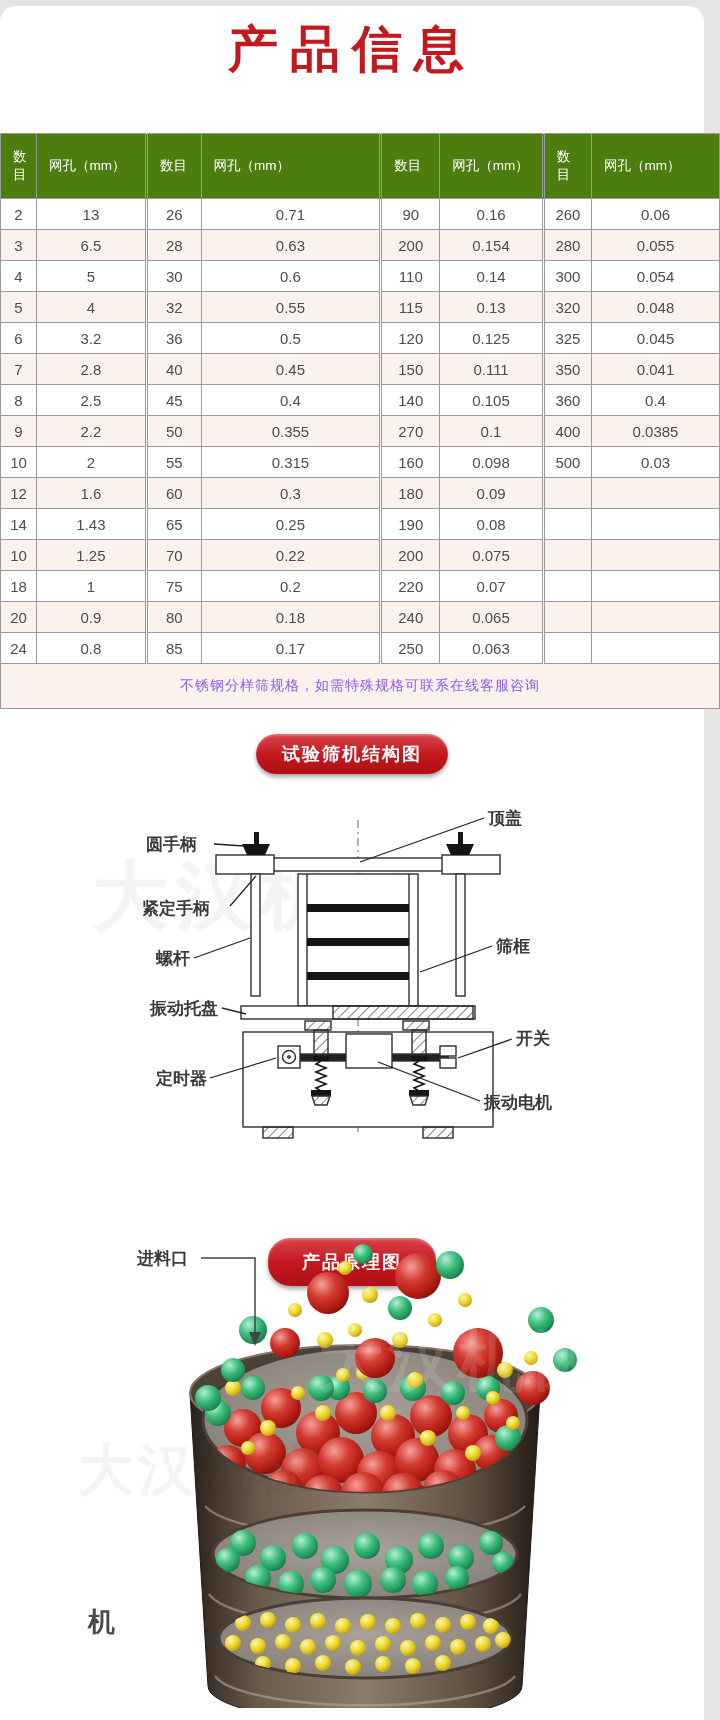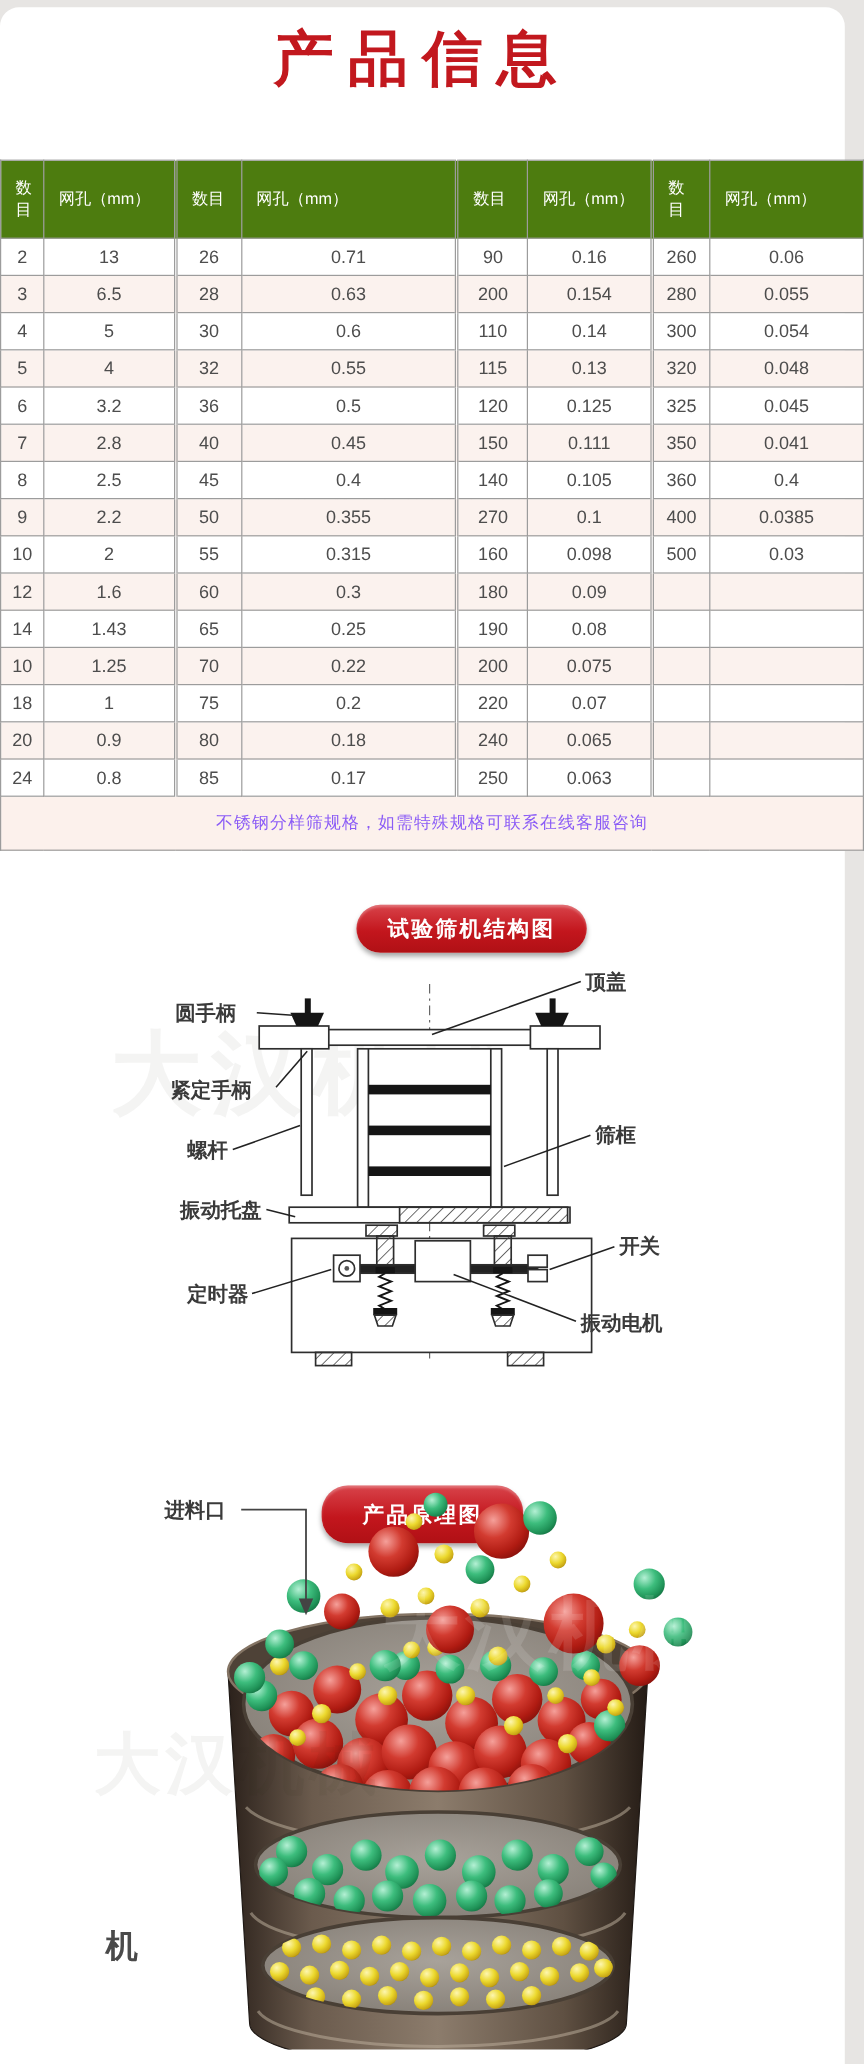--- a/index.html
+++ b/index.html
@@ -38,21 +38,21 @@
     background:#fcf1ec;color:#8b5cf6;font-size:14px;height:44px;letter-spacing:1px;
   }
   
   .badge{
     position:absolute;left:50%;transform:translateX(-50%);
     background:linear-gradient(180deg,#d8434a 0%,#c3161d 55%,#b01015 100%);
     color:#fff;font-weight:700;font-size:18px;letter-spacing:2px;
     padding:8px 26px;border-radius:22px;white-space:nowrap;
     box-shadow:0 3px 4px rgba(0,0,0,.35), inset 0 2px 2px rgba(255,255,255,.25);
   }
-  .badge1{top:748px;margin-left:41px;}
+  .badge1{top:728px;}
   .badge2{top:1232px;padding:12px 34px;}
   
   .diagram{position:absolute;top:786px;left:128px;width:460px;height:370px;}
   .illus{position:absolute;top:1232px;left:113px;width:480px;height:470px;}
   .diagram svg,.illus svg{display:block;}
   .dlabel{font-size:17px;font-weight:700;fill:#3a3a3a;font-family:"Liberation Serif","DejaVu Serif",serif;}
   
   .wm{position:absolute;pointer-events:none;white-space:nowrap;font-weight:700;line-height:1;}
   .wm .sub{display:block;font-size:15px;letter-spacing:9px;margin-top:6px;font-weight:400;text-align:center;}
   .wm-table{top:312px;left:116px;font-size:88px;letter-spacing:8px;color:rgba(193,143,128,0.16);}

